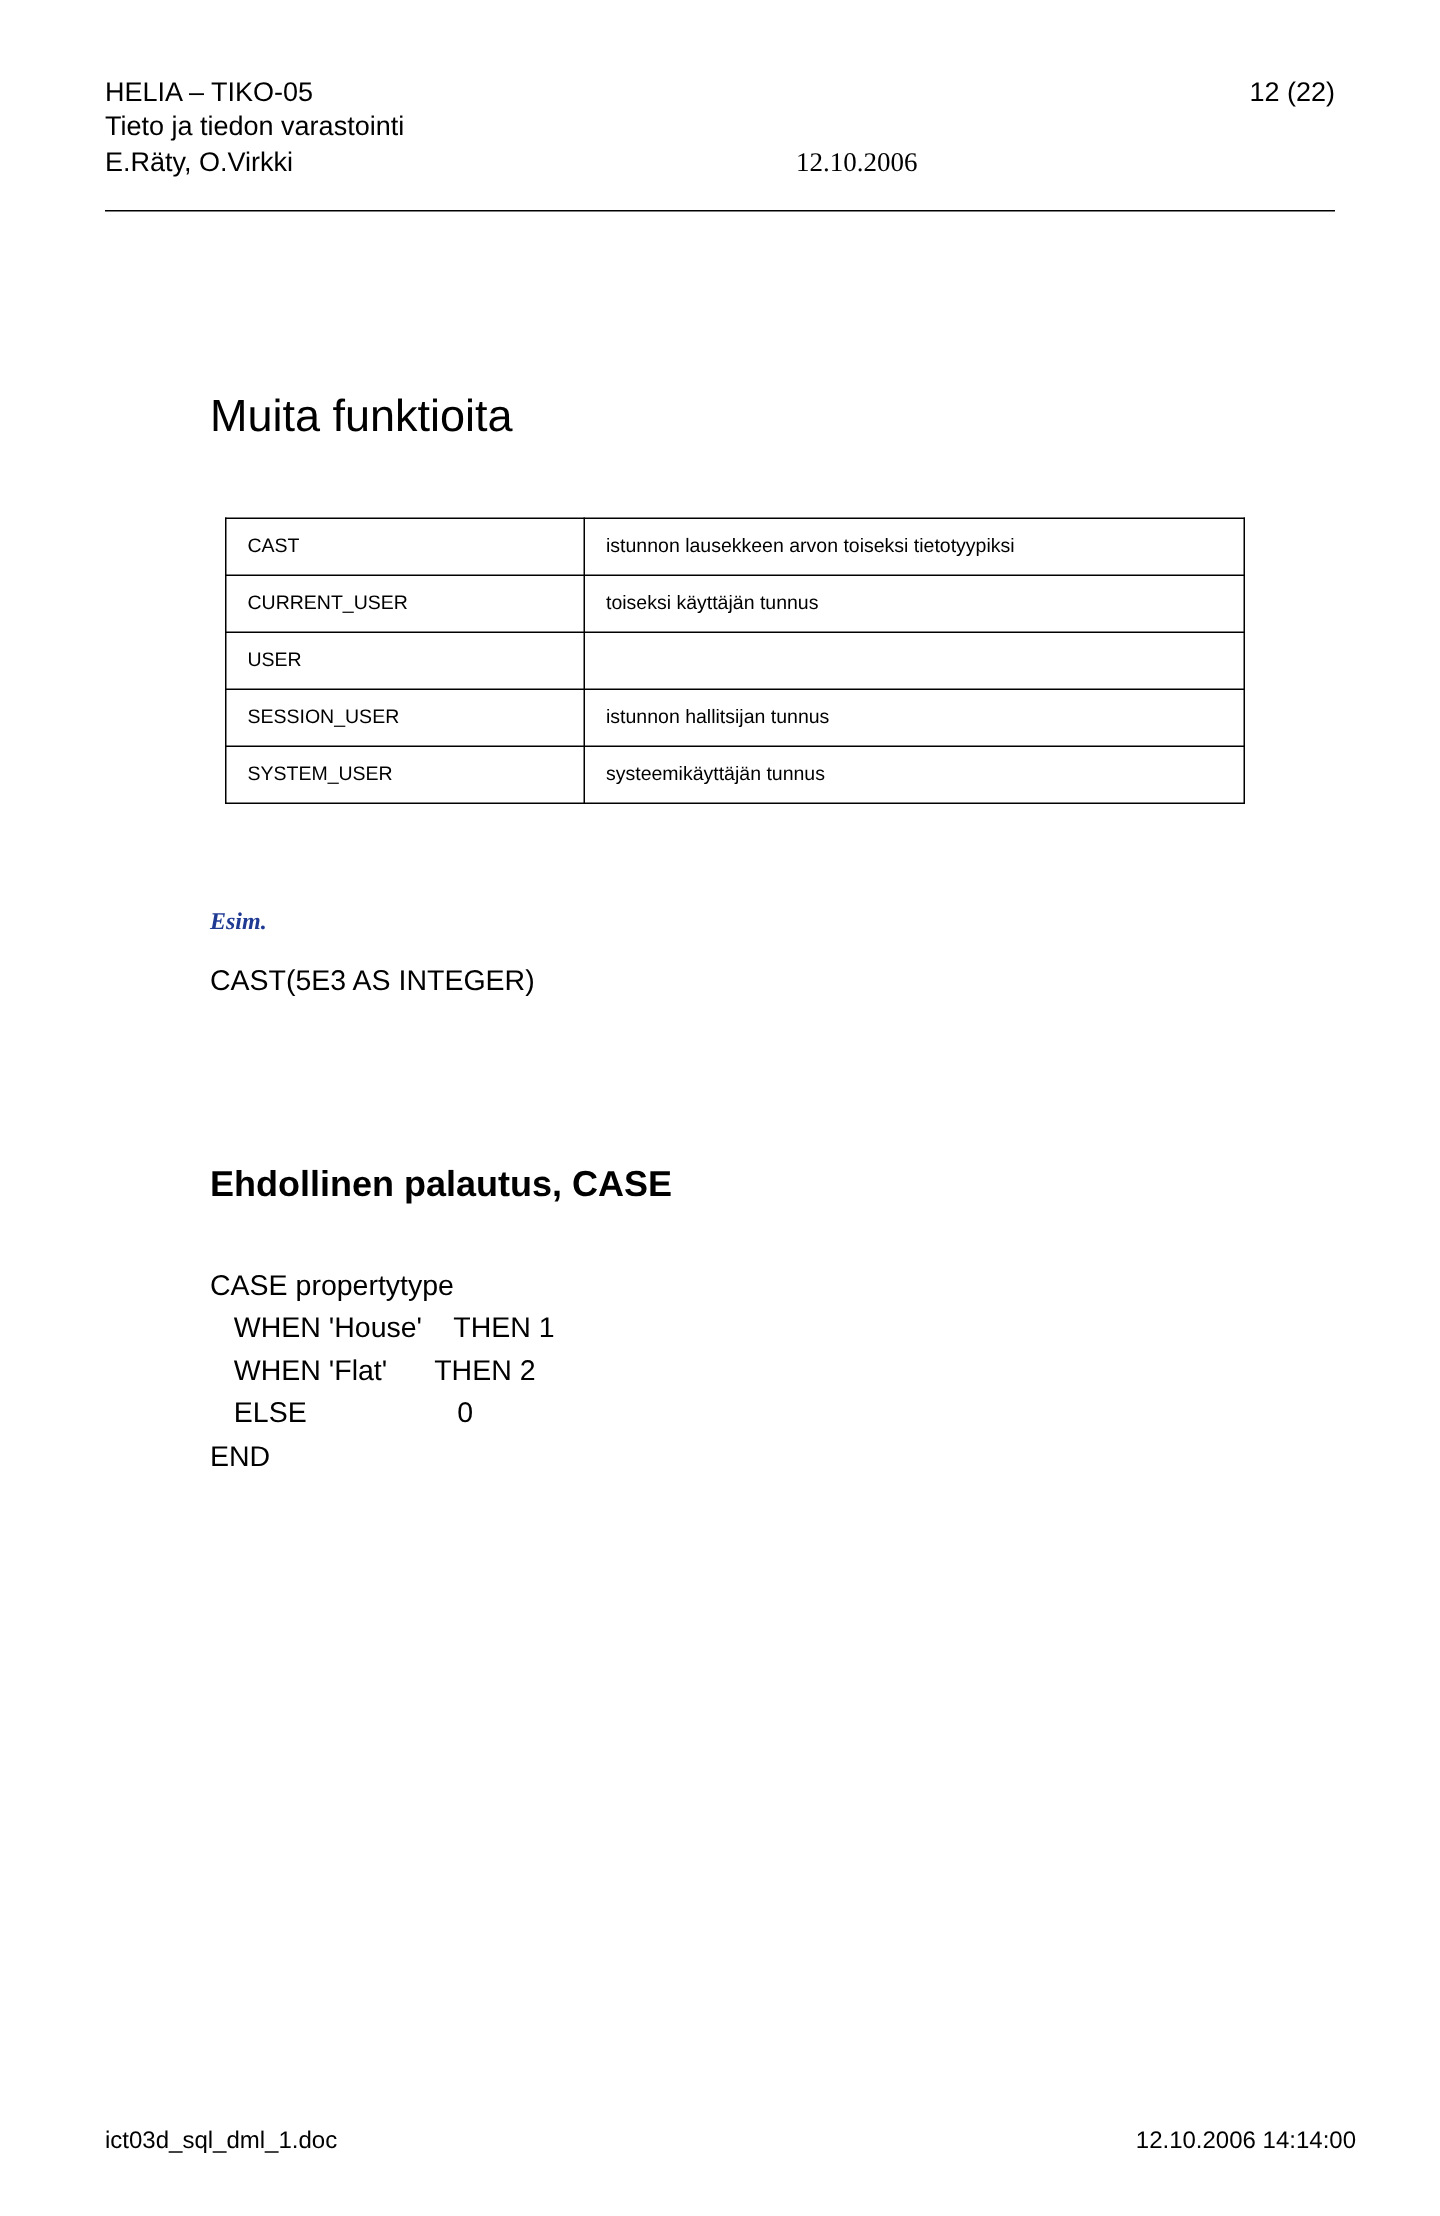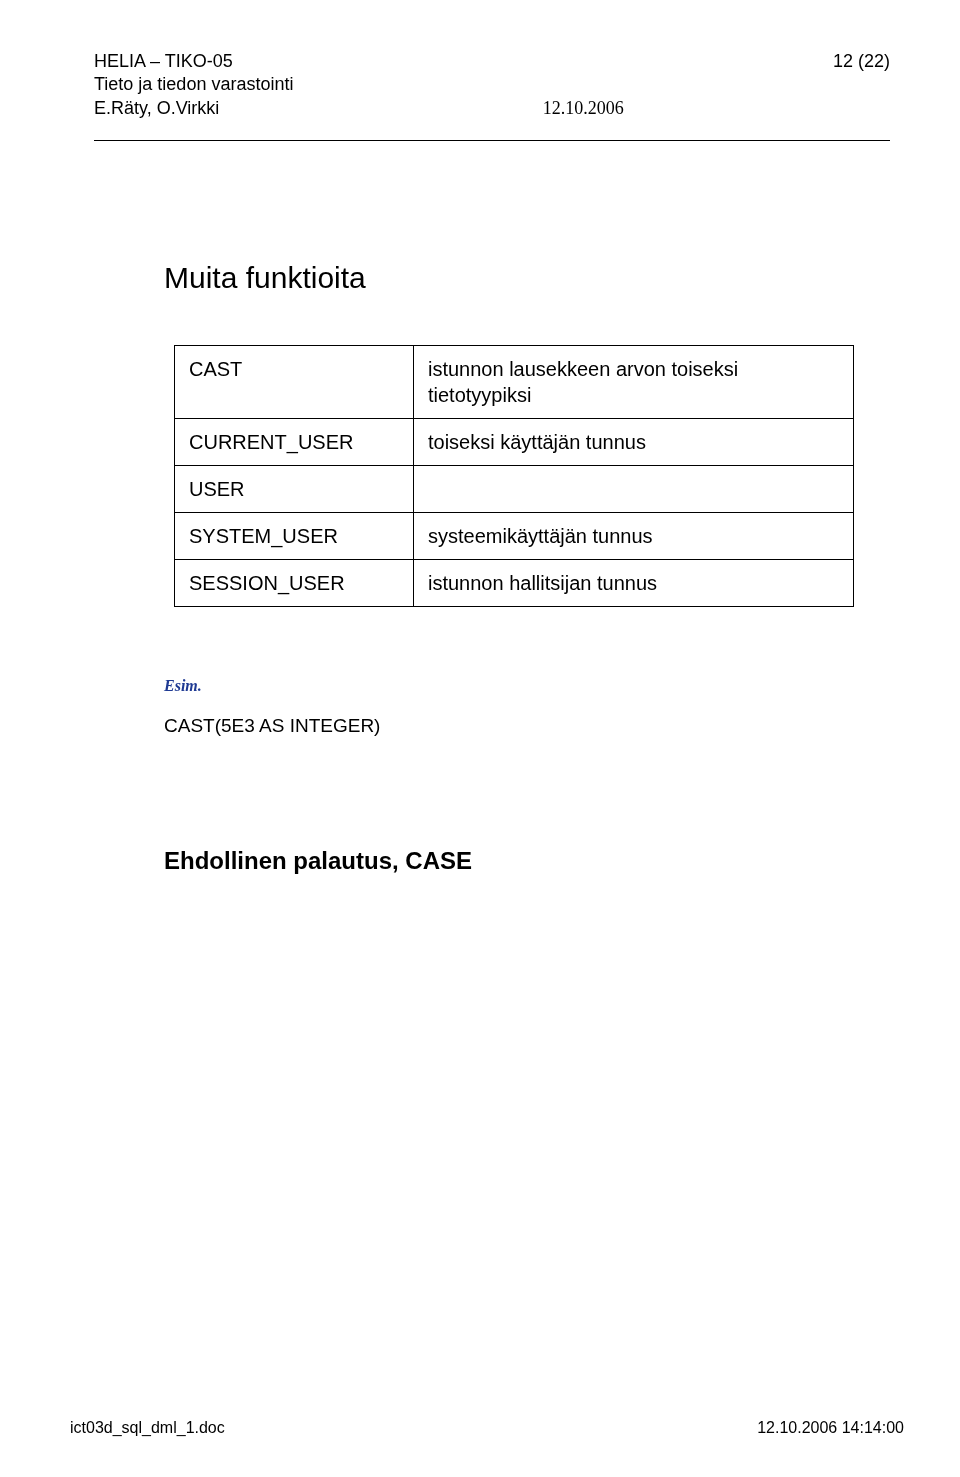--- a/index.html
+++ b/index.html
@@ -10,21 +10,21 @@
     background: #ffffff;
     font-family: Verdana, Geneva, sans-serif;
     color: #000000;
     position: relative;
   }
   .page {
     position: relative;
     width: 960px;
     height: 1477px;
     box-sizing: border-box;
-    padding: 50px 70px 40px 94px;
+    padding: 50px 70px 40px 70px;
   }
   .header {
     display: flex;
     justify-content: space-between;
     font-size: 18px;
     line-height: 1.3;
   }
   .header-left {
     text-align: left;
   }
@@ -57,21 +57,21 @@
     margin: 0 0 50px 0;
   }
   table.func {
     border-collapse: collapse;
     width: 680px;
     margin-left: 10px;
   }
   table.func td {
     border: 1.5px solid #000;
     padding: 10px 14px;
-    font-size: 20px;
+    font-size: 13px;
     vertical-align: top;
     line-height: 1.3;
   }
   table.func td.c1 {
     width: 210px;
   }
   .esim {
     font-family: "Times New Roman", Times, serif;
     font-style: italic;
     font-weight: bold;
@@ -143,36 +143,41 @@
       </tr>
       <tr>
         <td class="c1">CURRENT_USER</td>
         <td>toiseksi käyttäjän tunnus</td>
       </tr>
       <tr>
         <td class="c1">USER</td>
         <td></td>
       </tr>
       <tr>
+        <td class="c1">SESSION_USER</td>
+        <td>istunnon hallitsijan tunnus</td>
+      </tr>
+      <tr>
         <td class="c1">SYSTEM_USER</td>
         <td>systeemikäyttäjän tunnus</td>
-      </tr>
-      <tr>
-        <td class="c1">SESSION_USER</td>
-        <td>istunnon hallitsijan tunnus</td>
       </tr>
     </tbody>
       </table>
 
     <div class="esim">Esim.</div>
 
     <div class="example-code">CAST(5E3 AS INTEGER)</div>
 
     <h3 class="subsection">Ehdollinen palautus, CASE</h3>
 
+    <div class="case-block"><span>CASE</span> <span>propertytype</span>
+   <span>WHEN</span> <span>'House'</span>    <span>THEN</span> <span>1</span>
+   <span>WHEN</span> <span>'Flat'</span>      <span>THEN</span> <span>2</span>
+   <span>ELSE</span>                   <span>0</span>
+<span>END</span></div>
 
   </div>
 
   <div class="footer">
     <span>ict03d_sql_dml_1.doc</span>
     <span>12.10.2006 14:14:00</span>
   </div>
 
 </div>
 

